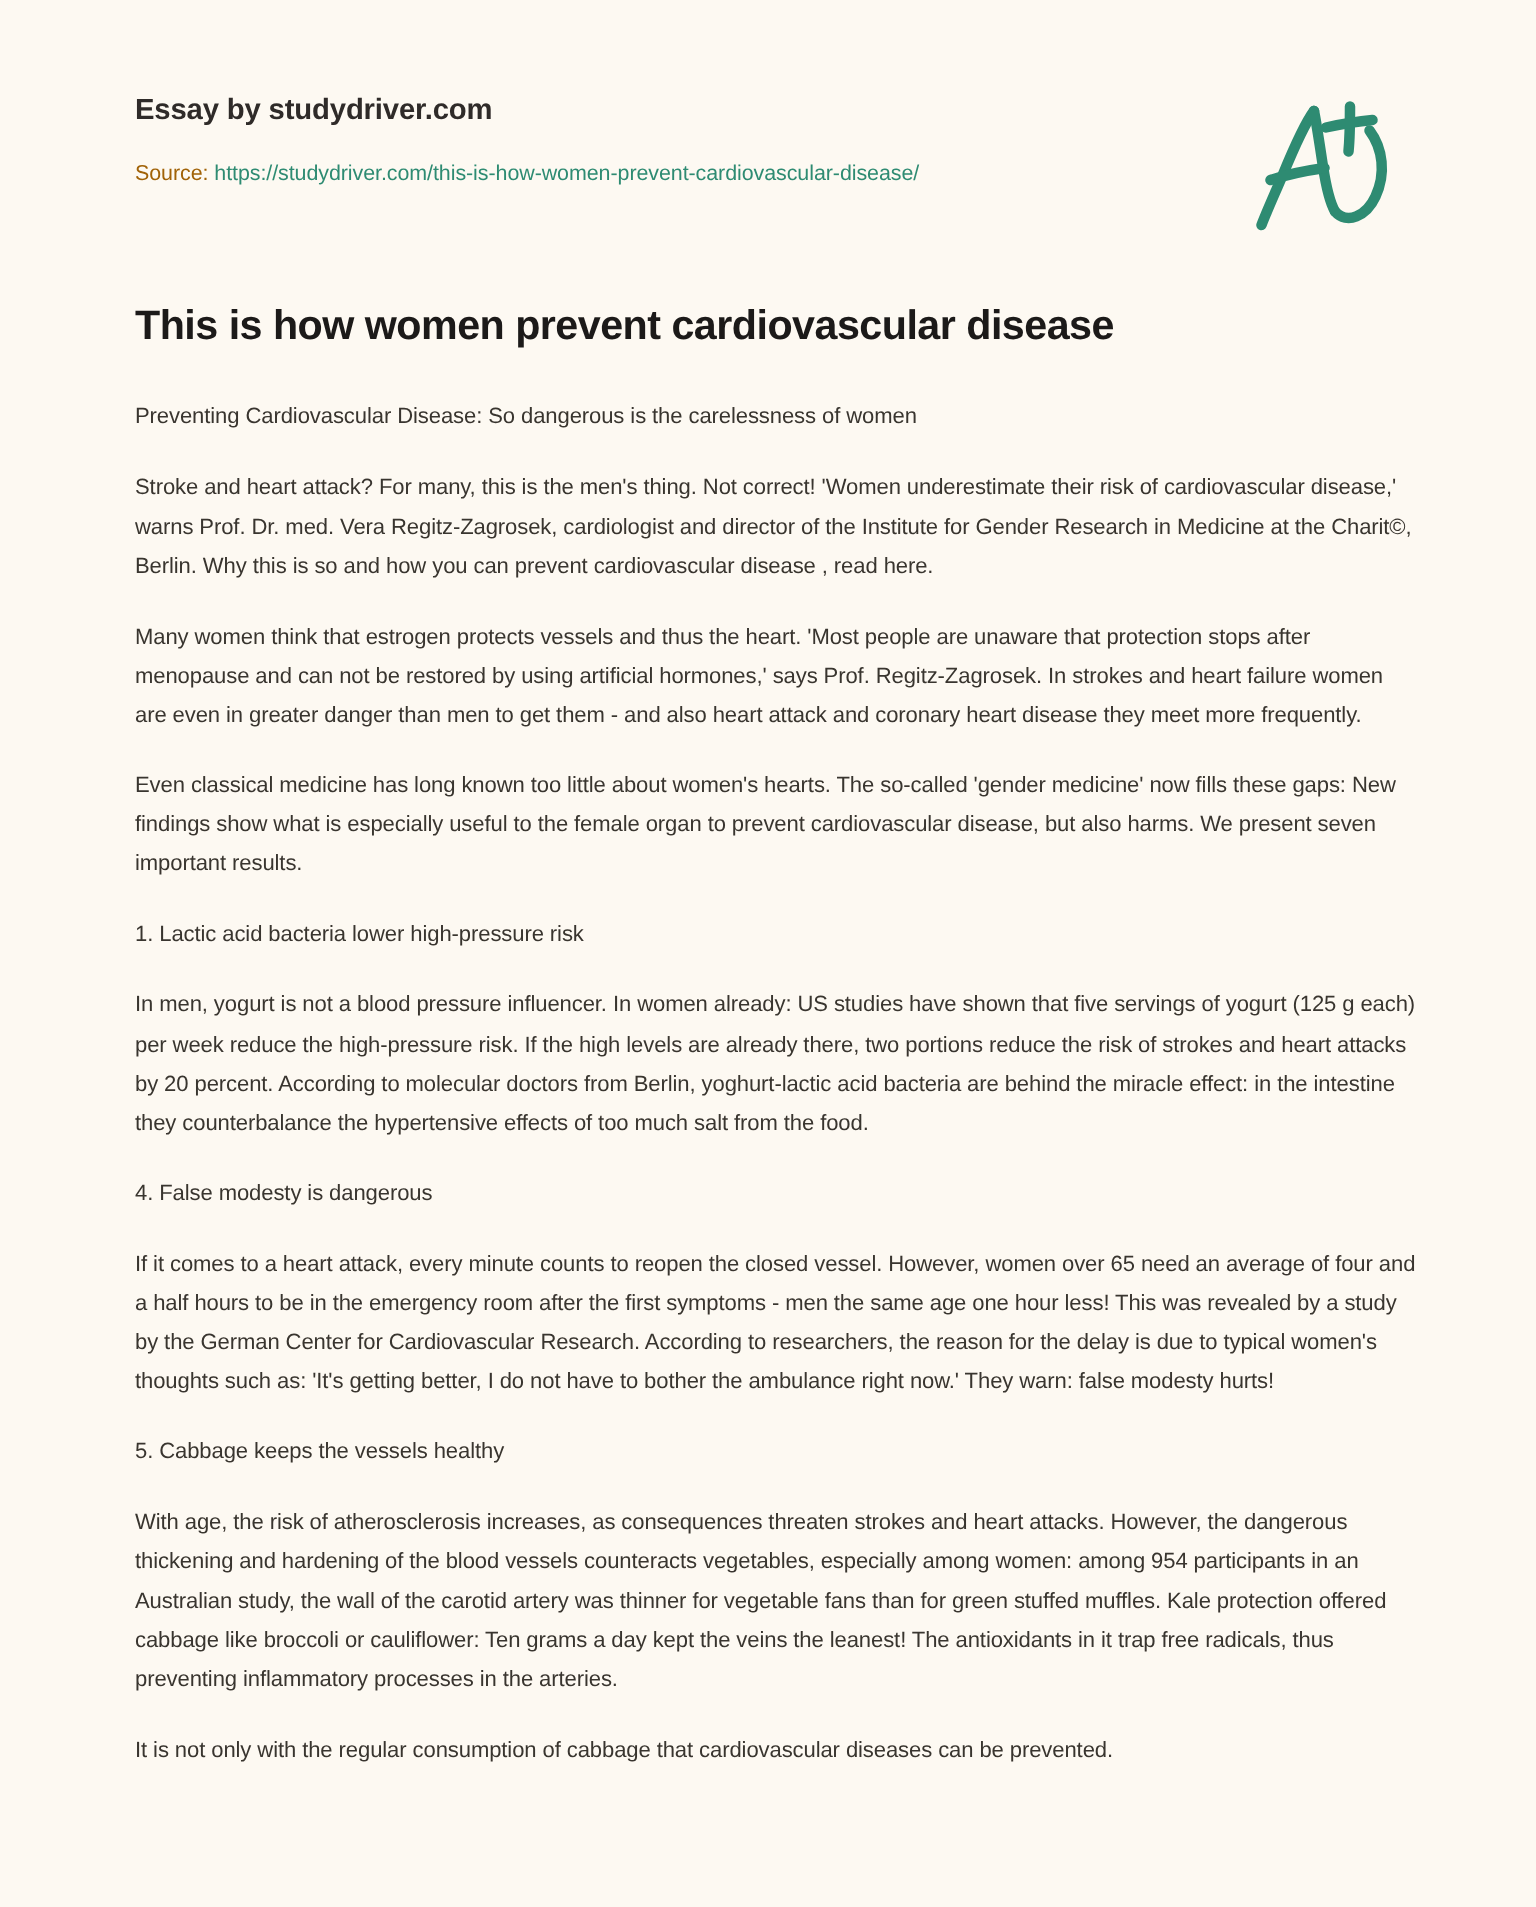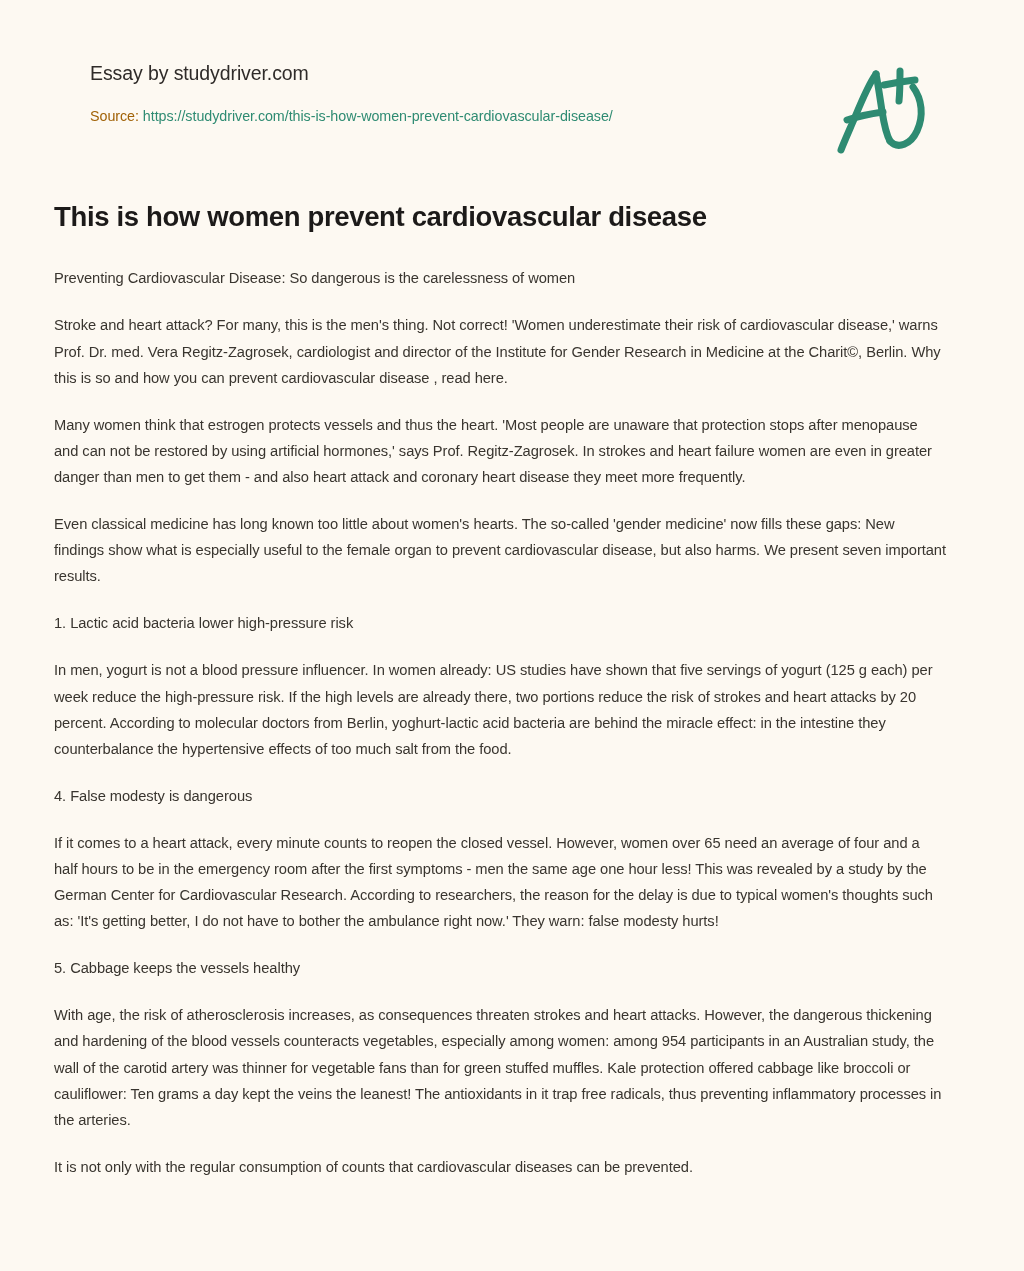--- a/index.html
+++ b/index.html
@@ -24,21 +24,21 @@
   }
 
   
   .header {
     position: relative;
     padding: 62px 64px 0 90px;
     height: 200px;
   }
   .brand-line {
     font-size: 19.5px;
-    font-weight: normal;
+    font-weight: bold;
     color: #2f2b29;
     letter-spacing: -0.1px;
     line-height: 1.2;
     margin: 0;
   }
   .source-line {
     margin-top: 22px;
     font-size: 14.3px;
     line-height: 1.3;
     color: #8d8a86;
@@ -59,21 +59,21 @@
     position: absolute;
     top: 58px;
     right: 86px;
     width: 110px;
     height: 104px;
   }
   .logo svg { display: block; width: 100%; height: 100%; }
 
   
   .article {
-    padding: 0 78px 0 54px;
+    padding: 0 78px 0 90px;
   }
   .doc-title {
     font-family: "Liberation Sans", sans-serif;
     font-size: 27.5px;
     font-weight: bold;
     color: #1c1a19;
     line-height: 1.25;
     letter-spacing: -0.35px;
     margin: 0 0 31px 0;
   }
@@ -124,16 +124,16 @@
     <p class="para">Preventing Cardiovascular Disease: So dangerous is the carelessness of women</p>
     <p class="para">Stroke and heart attack? For many, this is the men's thing. Not correct! 'Women underestimate their risk of cardiovascular disease,' warns Prof. Dr. med. Vera Regitz-Zagrosek, cardiologist and director of the Institute for Gender Research in Medicine at the Charit©, Berlin. Why this is so and how you can prevent cardiovascular disease , read here.</p>
     <p class="para">Many women think that estrogen protects vessels and thus the heart. 'Most people are unaware that protection stops after menopause and can not be restored by using artificial hormones,' says Prof. Regitz-Zagrosek. In strokes and heart failure women are even in greater danger than men to get them - and also heart attack and coronary heart disease they meet more frequently.</p>
     <p class="para">Even classical medicine has long known too little about women's hearts. The so-called 'gender medicine' now fills these gaps: New findings show what is especially useful to the female organ to prevent cardiovascular disease, but also harms. We present seven important results.</p>
     <p class="para">1. Lactic acid bacteria lower high-pressure risk</p>
     <p class="para">In men, yogurt is not a blood pressure influencer. In women already: US studies have shown that five servings of yogurt (125 g each) per week reduce the high-pressure risk. If the high levels are already there, two portions reduce the risk of strokes and heart attacks by 20 percent. According to molecular doctors from Berlin, yoghurt-lactic acid bacteria are behind the miracle effect: in the intestine they counterbalance the hypertensive effects of too much salt from the food.</p>
     <p class="para">4. False modesty is dangerous</p>
     <p class="para">If it comes to a heart attack, every minute counts to reopen the closed vessel. However, women over 65 need an average of four and a half hours to be in the emergency room after the first symptoms - men the same age one hour less! This was revealed by a study by the German Center for Cardiovascular Research. According to researchers, the reason for the delay is due to typical women's thoughts such as: 'It's getting better, I do not have to bother the ambulance right now.' They warn: false modesty hurts!</p>
     <p class="para">5. Cabbage keeps the vessels healthy</p>
     <p class="para">With age, the risk of atherosclerosis increases, as consequences threaten strokes and heart attacks. However, the dangerous thickening and hardening of the blood vessels counteracts vegetables, especially among women: among 954 participants in an Australian study, the wall of the carotid artery was thinner for vegetable fans than for green stuffed muffles. Kale protection offered cabbage like broccoli or cauliflower: Ten grams a day kept the veins the leanest! The antioxidants in it trap free radicals, thus preventing inflammatory processes in the arteries.</p>
-    <p class="para">It is not only with the regular consumption of counts that cardiovascular diseases can be prevented.</p>
+    <p class="para">It is not only with the regular consumption of cabbage that cardiovascular diseases can be prevented.</p>
   </div>
 
 </div>
 
 </body></html>

